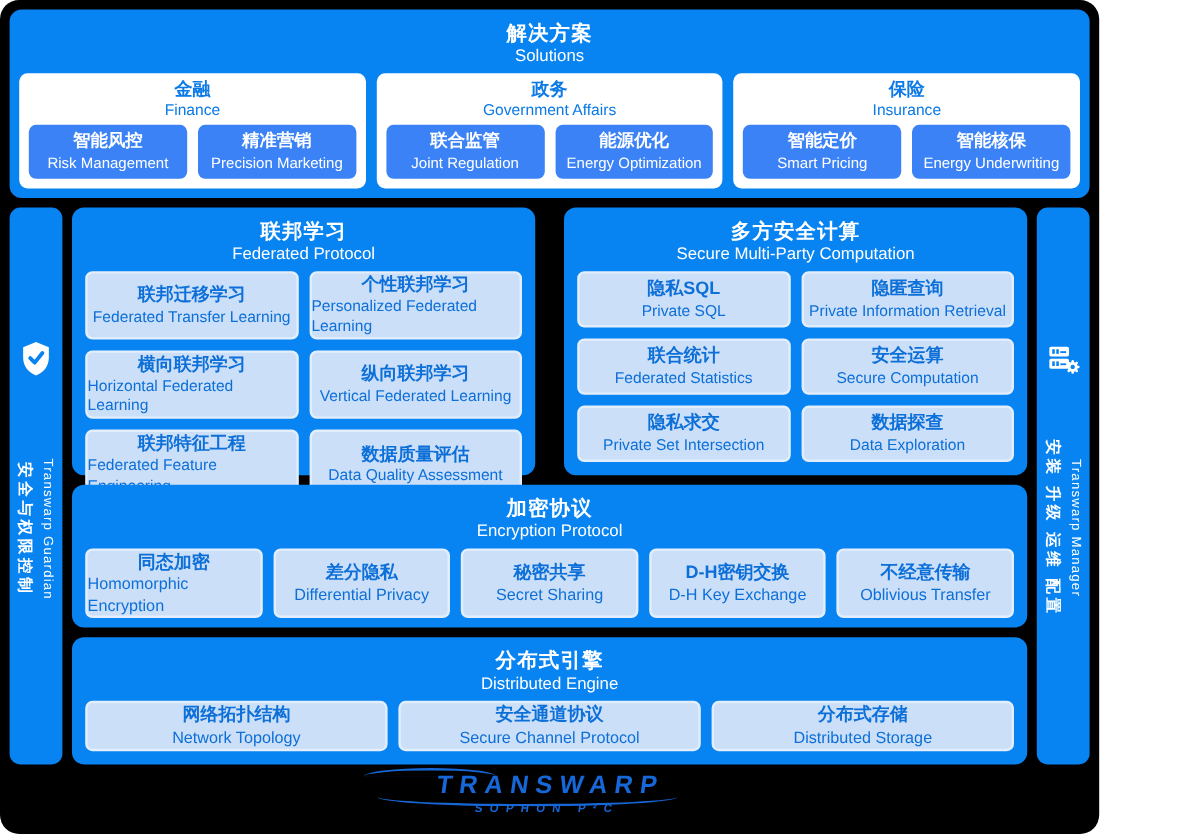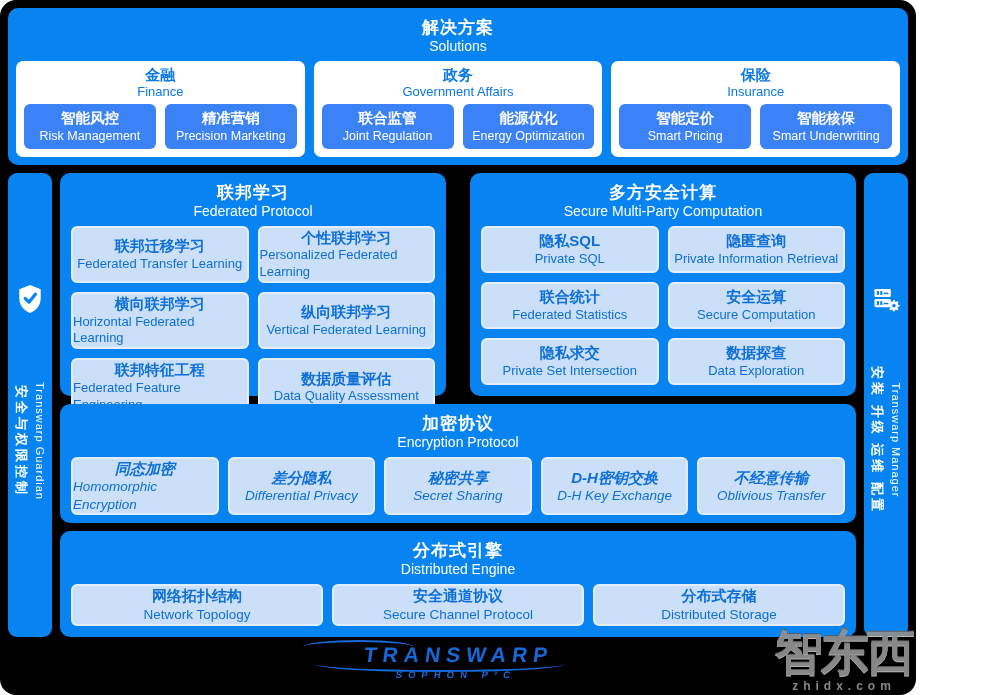--- a/index.html
+++ b/index.html
@@ -32,21 +32,21 @@
   .vtext .vcn{font-size:13px;font-weight:bold;letter-spacing:3px;}
 
   .center{flex:1;display:flex;flex-direction:column;gap:8px;}
   .row2{display:flex;gap:24px;height:223px;}
   .row2 .panel{flex:1;}
   .panel-ep{height:119px;}
   .panel-de{height:106px;}
 
   .panel-body{flex:1;display:grid;gap:9px;padding:0 11px 11px;}
   .cols2{grid-template-columns:repeat(2,1fr);}
-  .cols5{grid-template-columns:repeat(5,1fr);font-style:italic;}
+  .cols5{grid-template-columns:repeat(5,1fr);}
   .cols3{grid-template-columns:repeat(3,1fr);}
   .chip-light{background:#cbdff8;border:2px solid #e3eefc;border-radius:6px;color:#0d6fd8;display:flex;flex-direction:column;align-items:center;justify-content:center;line-height:1.3;min-height:0;}
   .chip-light .cn{font-size:15px;font-weight:bold;}
   .chip-light .en{font-size:13px;}
   .panel-ep .chip-light .en,.panel-de .chip-light .en{font-size:13.5px;}
 
   
   .footer{height:50px;display:flex;align-items:center;justify-content:center;}
   .logo{position:relative;text-align:center;color:#1668d8;transform:skewX(-8deg);}
   .brand{font-size:21px;font-weight:bold;letter-spacing:6px;line-height:1;}
@@ -104,21 +104,21 @@
       <div class="sol-card">
         <div class="sol-title-cn">保险</div>
         <div class="sol-title-en">Insurance</div>
         <div class="sol-chips">
           <div class="chip-solid">
             <div class="cn">智能定价</div>
             <div class="en">Smart Pricing</div>
           </div>
           <div class="chip-solid">
             <div class="cn">智能核保</div>
-            <div class="en">Smart Underwriting</div>
+            <div class="en">Energy Underwriting</div>
           </div>
         </div>
       </div>
 
     </div>
   </section>
 
   <div class="mid">
 
     <aside class="side">
@@ -288,18 +288,14 @@
 
   <div class="footer">
     <div class="logo">
       <div class="swoosh-over"></div>
       <div class="brand">TRANSWARP</div>
       <div class="swoosh-under"></div>
       <div class="prod">SOPHON P²C</div>
     </div>
   </div>
 
-  <div class="watermark">
-    <div class="wm-cn">智东西</div>
-    <div class="wm-url">zhidx.com</div>
-  </div>
 
 </div>
 
 </body></html>

